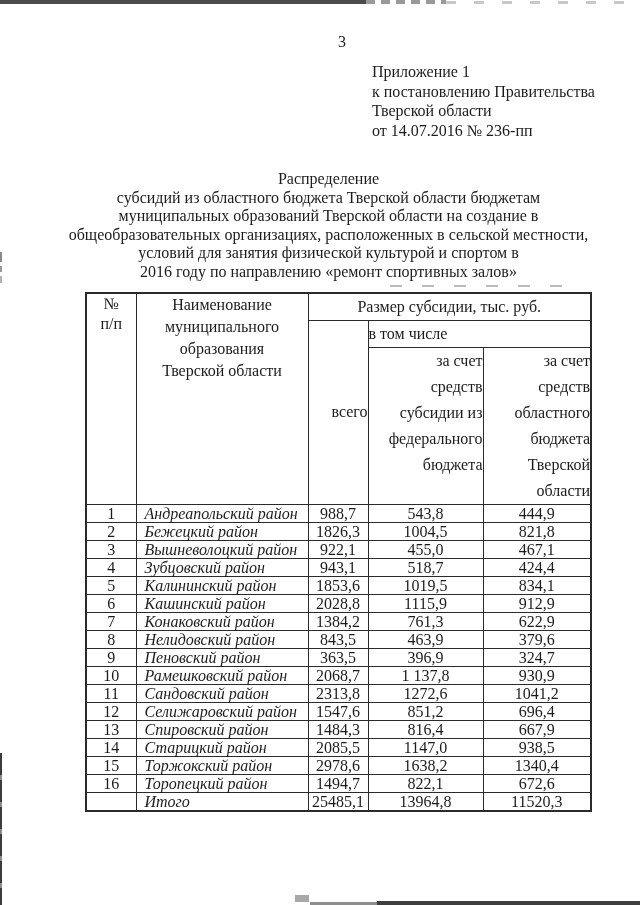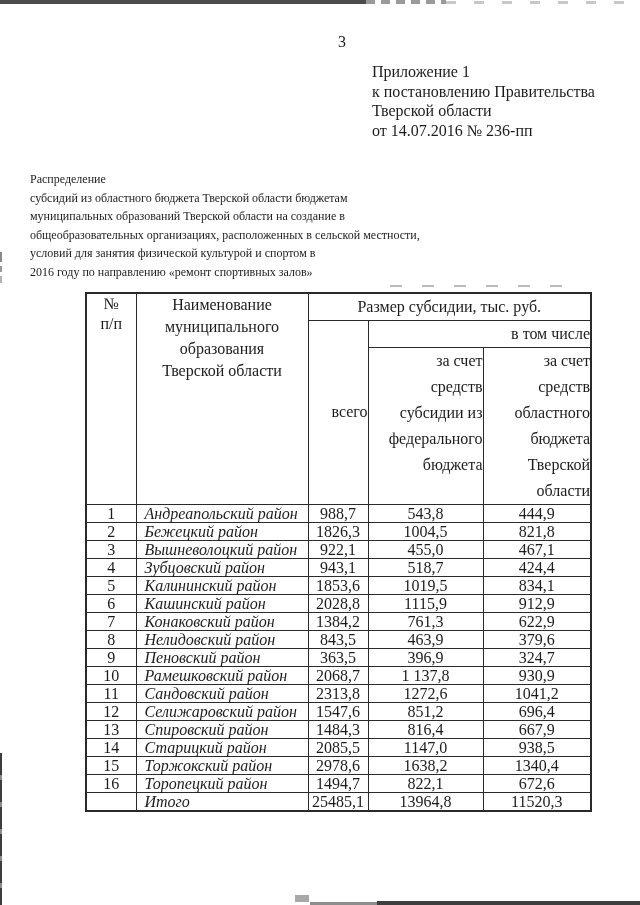--- a/index.html
+++ b/index.html
@@ -17,22 +17,23 @@
   .page-number {
     position: absolute; top: 33px; left: 338px;
     font-size: 16px;
   }
   .appendix {
     position: absolute; top: 62px; left: 372px;
     font-size: 16px; line-height: 19.5px;
     white-space: pre-line;
   }
   .doc-title {
-    position: absolute; top: 170px; left: 30px; width: 585px;
-    font-size: 12px; line-height: 18.5px;
+    position: absolute; top: 170px; left: 36px; width: 585px;
+    font-size: 16px; line-height: 18.5px;
+    text-align: center;
     white-space: pre-line;
   }
 
   
   table.subsidy {
     position: absolute; top: 292px; left: 85px;
     width: 505px;
     border-collapse: collapse;
     table-layout: fixed;
     font-size: 16px;
@@ -50,21 +51,21 @@
     white-space: pre-line; line-height: 20px; text-align: center;
   }
   th.th-name {
     vertical-align: top; padding-top: 19px;
     white-space: pre-line; line-height: 22px; text-align: center;
   }
   tr.hrowA { height: 27px; }
   tr.hrowB { height: 27px; }
   tr.hrowC { height: 106px; }
   th.th-size { text-align: center; vertical-align: middle; }
-  th.th-incl { text-align: right; vertical-align: middle; }
+  th.th-incl { text-align: left; vertical-align: middle; }
   th.th-total { text-align: right; vertical-align: middle; padding-bottom: 28px; }
   th.th-fed, th.th-reg {
     vertical-align: top; padding-top: 2px;
     white-space: pre-line; line-height: 26px; text-align: right; margin-left: 34px;
   }
 
   tbody tr { height: 18px; }
   tbody td { text-align: center; line-height: 17px; vertical-align: middle; }
   tbody td.c-name { text-align: left; padding-left: 8px; font-style: italic; }
 

